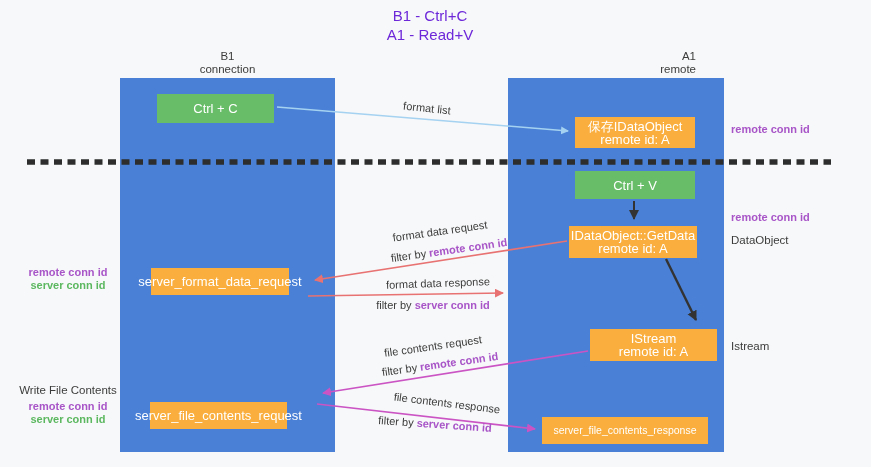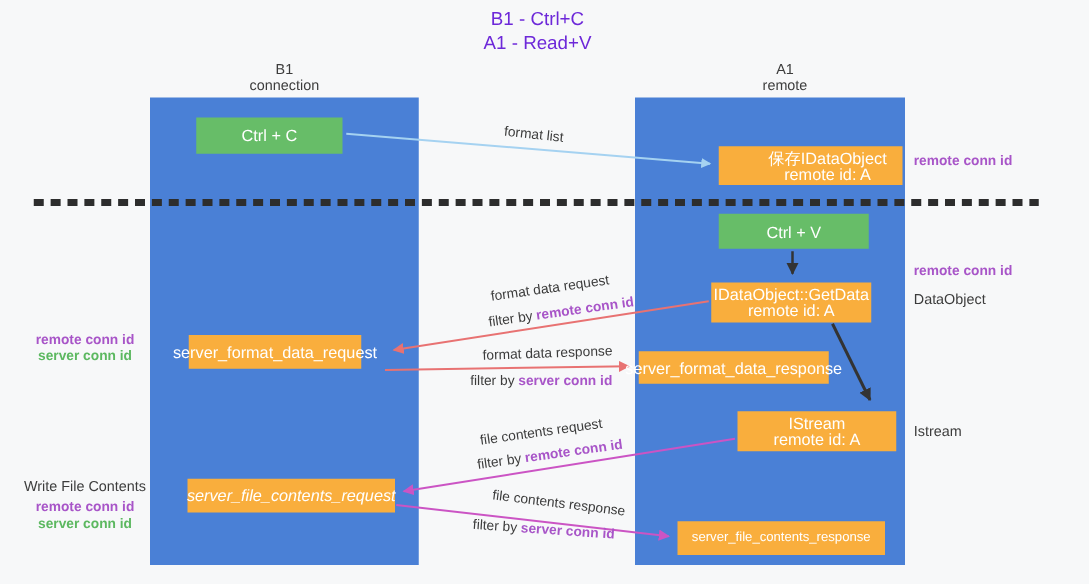--- a/index.html
+++ b/index.html
@@ -54,21 +54,21 @@
 
   <div class="abs title-block">
     <div>B1 - Ctrl+C</div>
     <div>A1 - Read+V</div>
   </div>
 
   <div class="abs col-header" style="left:120px; width:215px;">
     <div>B1</div>
     <div>connection</div>
   </div>
-  <div class="abs col-header" style="left:520px; width:216px;">
+  <div class="abs col-header" style="left:480px; width:216px;text-align:right;">
     <div>A1</div>
     <div>remote</div>
   </div>
 
   <div class="abs column" style="left:120px; width:215px;"></div>
   <div class="abs column" style="left:508px; width:216px;"></div>
 
   <svg class="overlay" width="871" height="467" viewBox="0 0 871 467">
     <defs>
       <marker id="ah-blue" markerWidth="9" markerHeight="9" refX="7" refY="4" orient="auto" markerUnits="userSpaceOnUse">
@@ -99,48 +99,45 @@
 
     <line x1="588" y1="351" x2="323" y2="393" stroke="#cb54c4" stroke-width="1.6" marker-end="url(#ah-mag)"></line>
 
     <line x1="317" y1="404" x2="535" y2="429" stroke="#cb54c4" stroke-width="1.6" marker-end="url(#ah-mag)"></line>
   </svg>
 
   <div class="node green" style="left:157px; top:94px; width:117px; height:29px;">
     <div>Ctrl + C</div>
   </div>
 
-  <div class="node orange" style="left:575px; top:117px; width:120px; height:31px;padding-left:27px;">
+  <div class="node orange" style="left:575px; top:117px; width:120px; height:31px;">
     <div>保存IDataObject</div>
     <div>remote id: A</div>
   </div>
 
   <div class="node green" style="left:575px; top:171px; width:120px; height:28px;">
     <div>Ctrl + V</div>
   </div>
 
   <div class="node orange" style="left:569px; top:226px; width:128px; height:32px;">
     <div>IDataObject::GetData</div>
     <div>remote id: A</div>
   </div>
 
   <div class="node orange" style="left:151px; top:268px; width:138px; height:27px;">
     <div>server_format_data_request</div>
   </div>
 
-  <div class="node orange" style="left:511px; top:281px; width:152px; height:26px;">
-    <div>server_format_data_response</div>
-  </div>
 
   <div class="node orange" style="left:590px; top:329px; width:127px; height:32px;">
     <div>IStream</div>
     <div>remote id: A</div>
   </div>
 
-  <div class="node orange" style="left:150px; top:383px; width:166px; height:27px;font-style:italic;">
+  <div class="node orange" style="left:150px; top:402px; width:137px; height:27px;">
     <div>server_file_contents_request</div>
   </div>
 
   <div class="node orange" style="left:542px; top:417px; width:166px; height:27px; font-size:10.5px;">
     <div>server_file_contents_response</div>
   </div>
 
   <div class="mid-label" style="left:427px; top:108px; transform:translate(-50%,-50%) rotate(6deg);">format list</div>
 
   <div class="mid-label" style="left:440px; top:231px; transform:translate(-50%,-50%) rotate(-8deg);">format data request</div>

